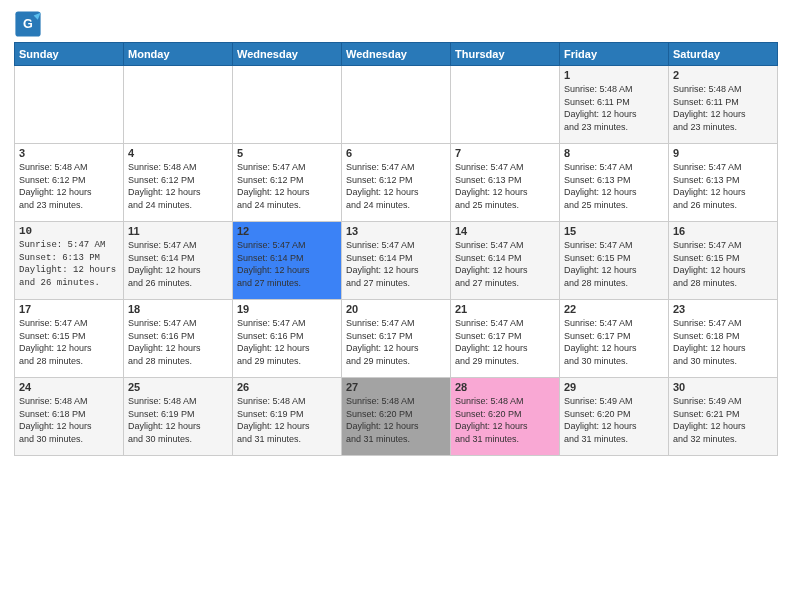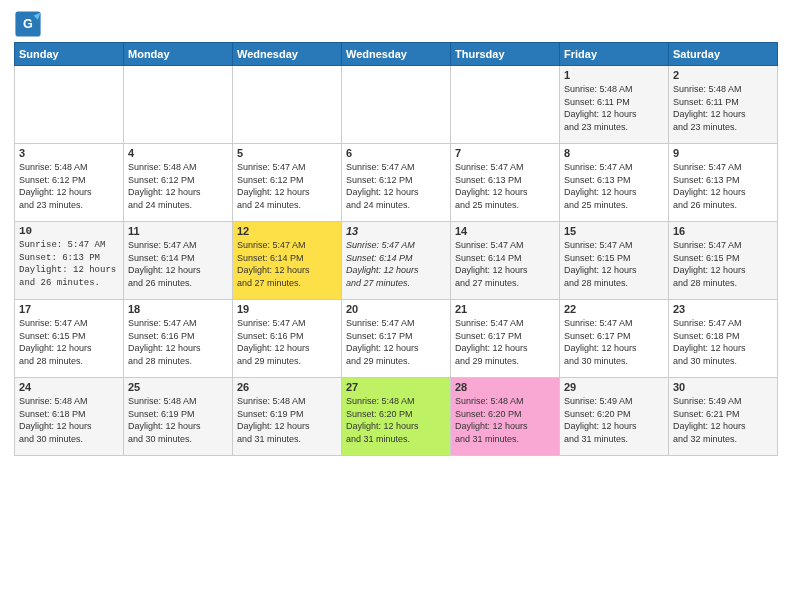--- a/index.html
+++ b/index.html
@@ -211,28 +211,28 @@
 Daylight: 12 hours
 and 26 minutes.</div>
           </td>
           <td style="background: rgb(245, 245, 245);">
             <span class="day-number">11</span>
             <div class="day-info" style="white-space: pre-line;">Sunrise: 5:47 AM
 Sunset: 6:14 PM
 Daylight: 12 hours
 and 26 minutes.</div>
           </td>
-          <td style="background: #fde047;">
+          <td style="background: #3b82f6;">
             <span class="day-number">12</span>
             <div class="day-info" style="white-space: pre-line;">Sunrise: 5:47 AM
 Sunset: 6:14 PM
 Daylight: 12 hours
 and 27 minutes.</div>
           </td>
-          <td style="background: rgb(245, 245, 245); font-style: italic;">
+          <td style="background: rgb(245, 245, 245);">
             <span class="day-number">13</span>
             <div class="day-info" style="white-space: pre-line;">Sunrise: 5:47 AM
 Sunset: 6:14 PM
 Daylight: 12 hours
 and 27 minutes.</div>
           </td>
           <td style="background: rgb(245, 245, 245);">
             <span class="day-number">14</span>
             <div class="day-info" style="white-space: pre-line;">Sunrise: 5:47 AM
 Sunset: 6:14 PM
@@ -320,21 +320,21 @@
 Daylight: 12 hours
 and 30 minutes.</div>
           </td>
           <td style="background: rgb(245, 245, 245);">
             <span class="day-number">26</span>
             <div class="day-info" style="white-space: pre-line;">Sunrise: 5:48 AM
 Sunset: 6:19 PM
 Daylight: 12 hours
 and 31 minutes.</div>
           </td>
-          <td style="background: #bef264;">
+          <td style="background: #a3a3a3;">
             <span class="day-number">27</span>
             <div class="day-info" style="white-space: pre-line;">Sunrise: 5:48 AM
 Sunset: 6:20 PM
 Daylight: 12 hours
 and 31 minutes.</div>
           </td>
           <td style="background: #f9a8d4;">
             <span class="day-number">28</span>
             <div class="day-info" style="white-space: pre-line;">Sunrise: 5:48 AM
 Sunset: 6:20 PM

